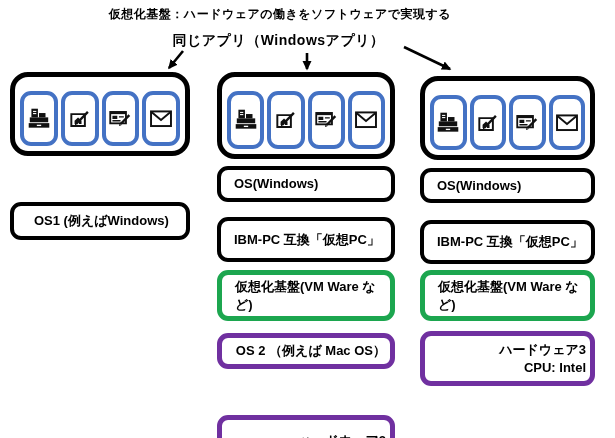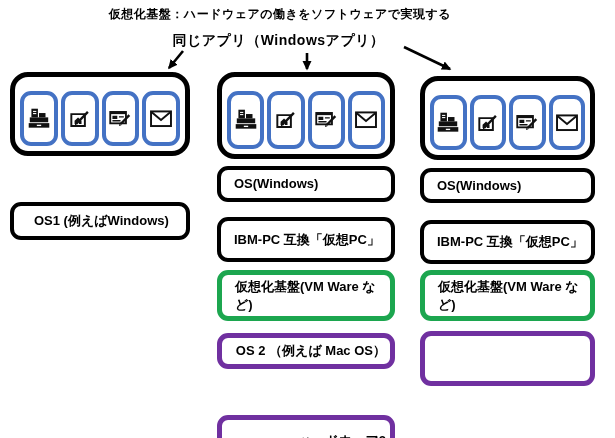--- a/index.html
+++ b/index.html
@@ -209,15 +209,17 @@
   <div class="box black" style="left:420px; top:220px; width:175px; height:44px;">
     <span class="ln">IBM-PC 互換「仮想PC」</span>
   </div>
 
   <div class="box green" style="left:420px; top:270px; width:175px; height:51px;">
     <span class="ln">仮想化基盤(VM Ware な</span>
     <span class="ln">ど)</span>
   </div>
 
   <div class="box purple" style="left:420px; top:331px; width:175px; height:55px;">
+    <span class="ln">ハードウェア3</span>
+    <span class="ln">CPU: Intel</span>
   </div>
 
 </div>
 
 </body></html>

